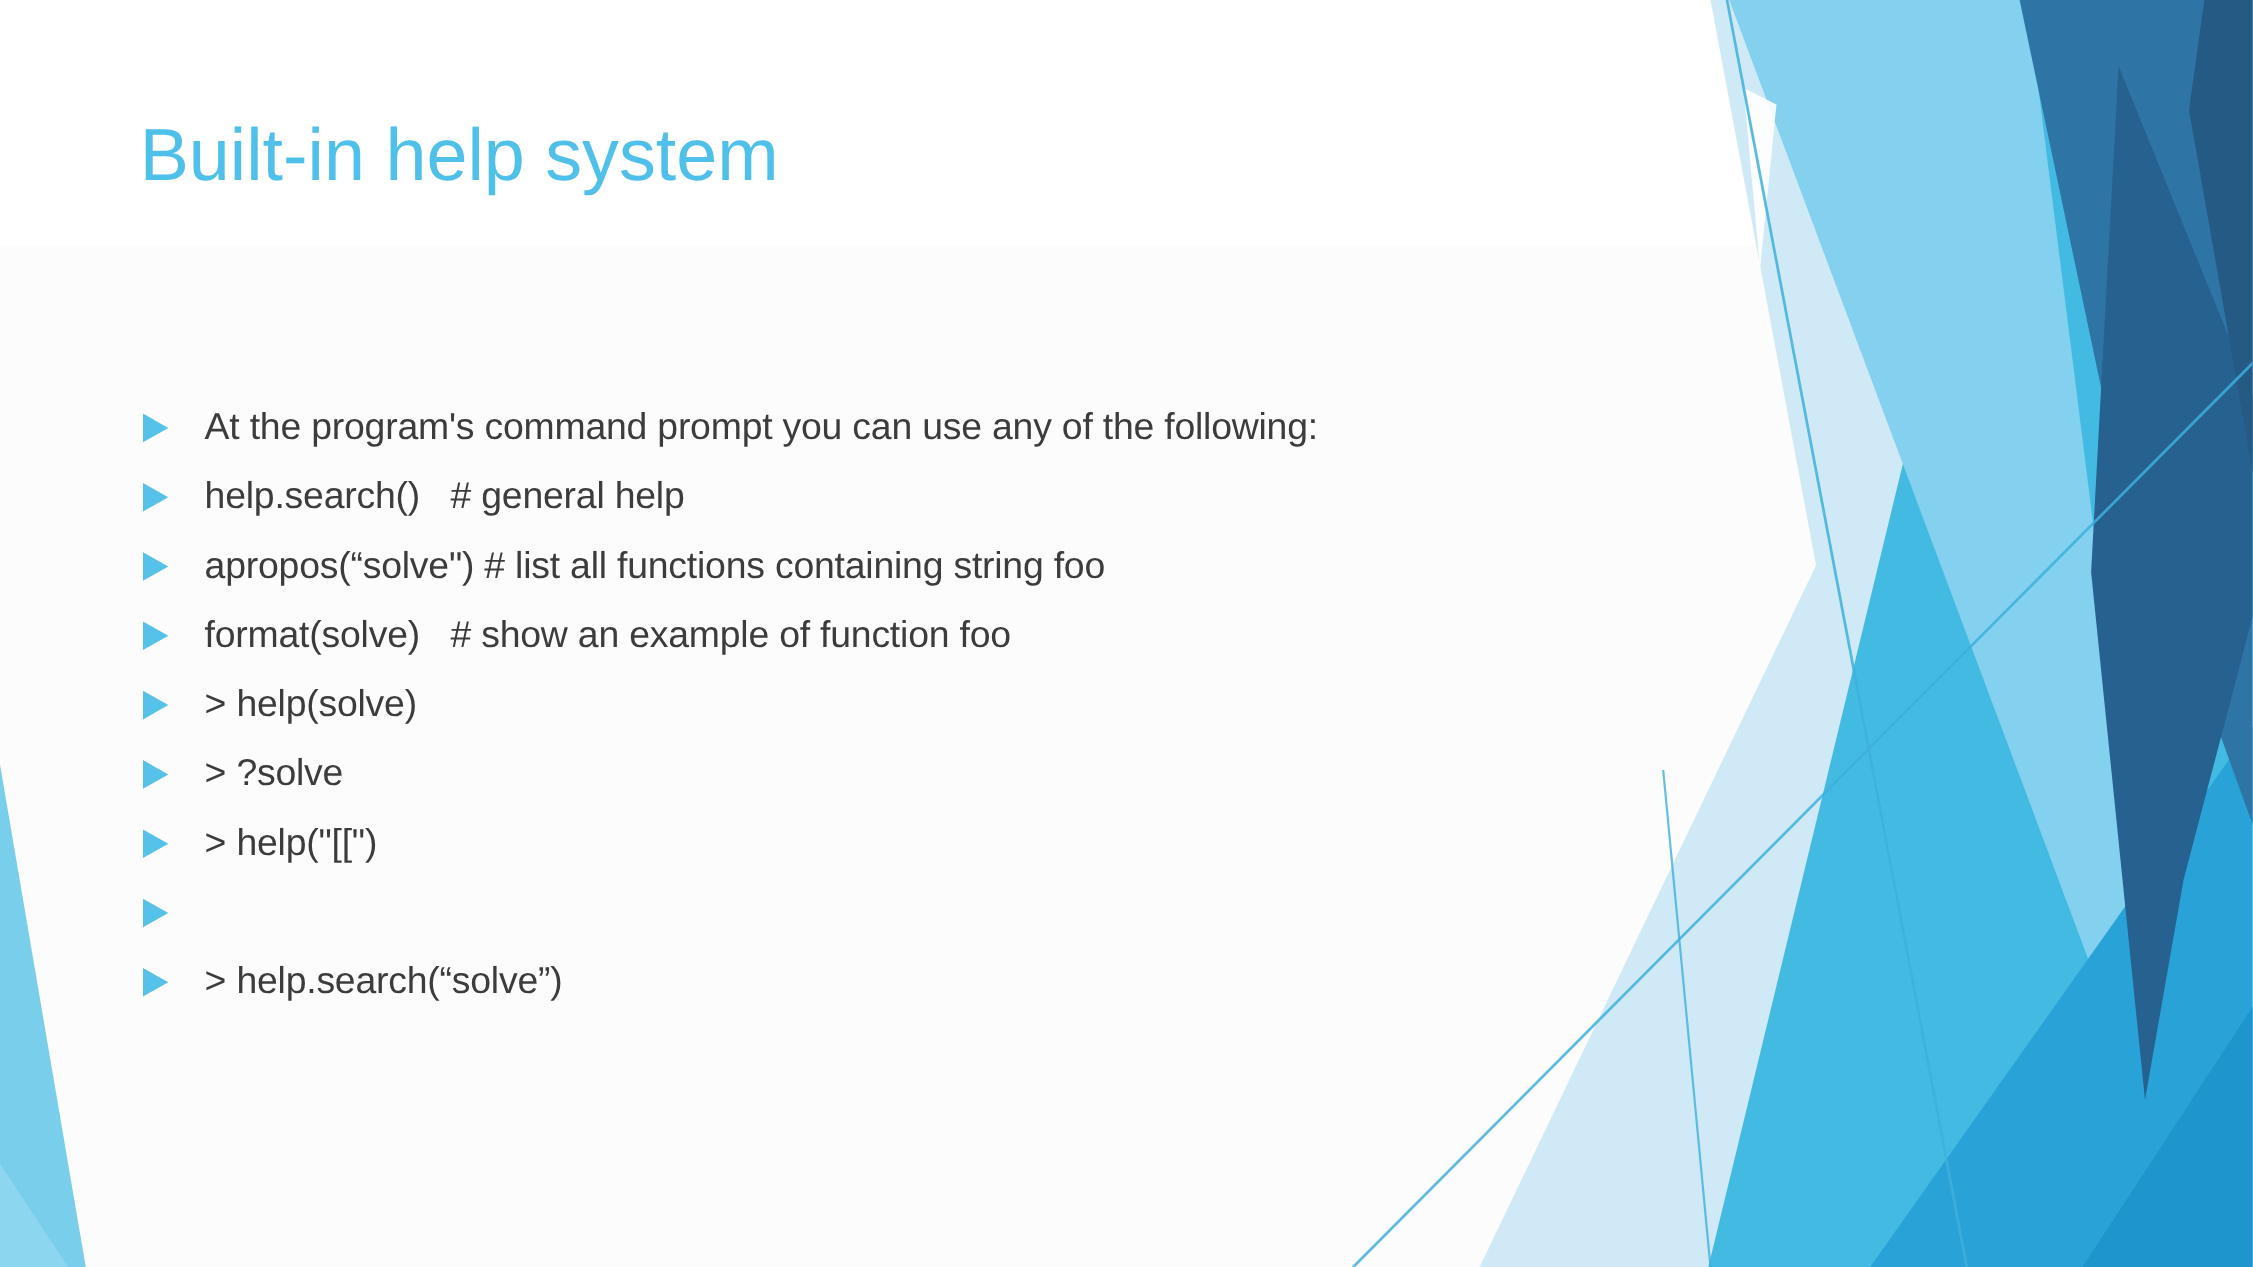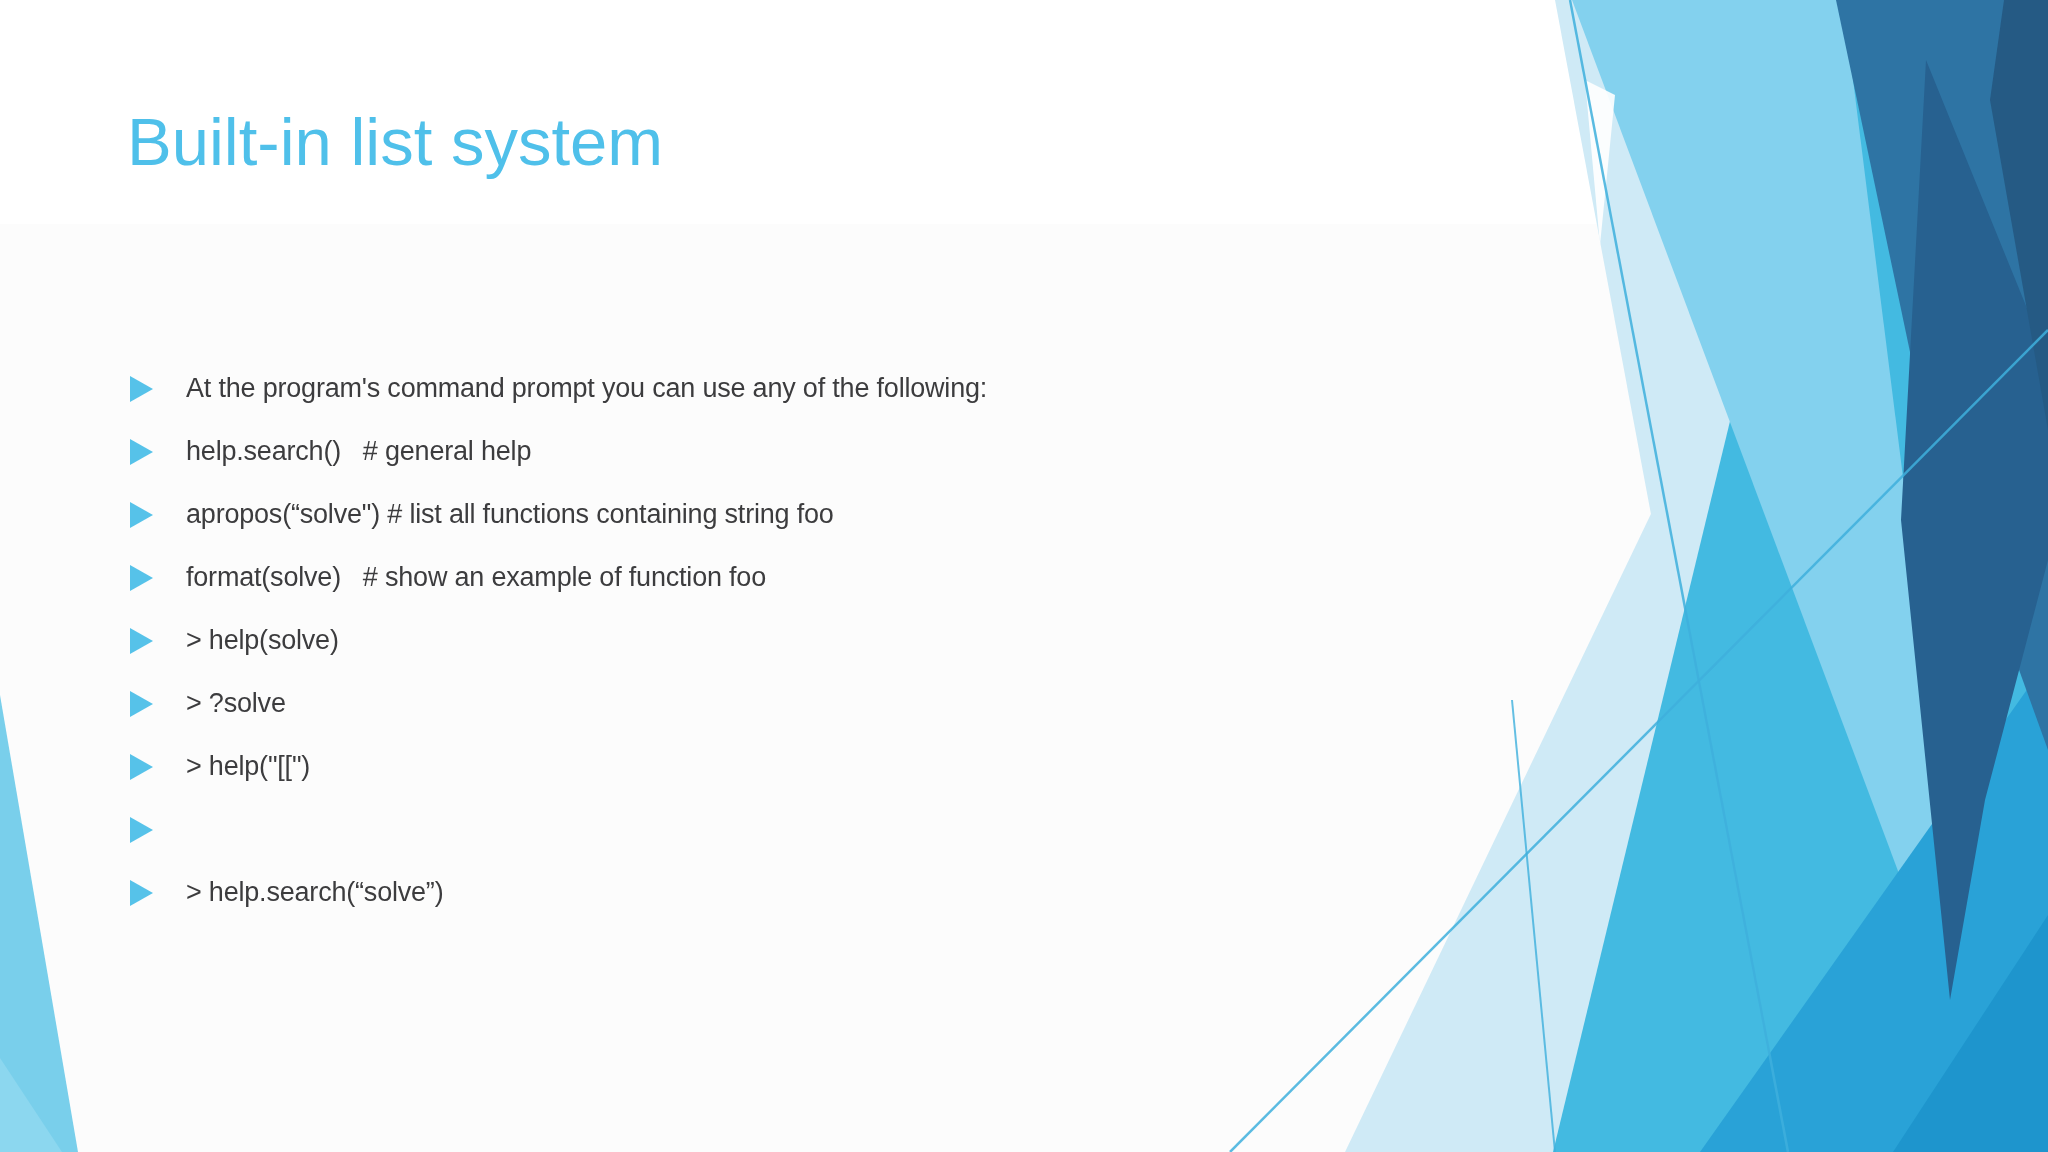--- a/index.html
+++ b/index.html
@@ -53,21 +53,21 @@
   }
   .tri {
     width: 0; height: 0;
     border-left: 23px solid #56c2e9;
     border-top: 13px solid transparent;
     border-bottom: 13px solid transparent;
     margin-right: 33px;
     flex: 0 0 auto;
   }
   .btxt {
-    font-size: 27px;
+    font-size: 34px;
     color: #3c3c3e;
     white-space: pre;
     letter-spacing: -0.2px;
   }
 </style>
 </head>
 <body>
 
 <div class="slide">
 
@@ -88,21 +88,21 @@
 
     <line x1="1570" y1="0" x2="1788" y2="1152" stroke="#3fb0dd" stroke-width="2.5" opacity="0.85"></line>
     <line x1="2048" y1="330" x2="1230" y2="1152" stroke="#3fb0dd" stroke-width="2.5" opacity="0.85"></line>
     <line x1="1512" y1="700" x2="1555" y2="1152" stroke="#3fb0dd" stroke-width="2" opacity="0.8"></line>
 
     <polygon points="0,695 78,1152 0,1152" fill="#79cfeb"></polygon>
     <polygon points="0,1058 62,1152 0,1152" fill="#8fd8f0" opacity="0.85"></polygon>
   </svg>
 
   <div class="content">
-    <h1 class="title">Built-in list system</h1>
+    <h1 class="title">Built-in help system</h1>
     <ul class="bullets">
         <li>
           <span class="tri"></span>
           <span class="btxt">At the program's command prompt you can use any of the following:</span>
         </li>
         <li>
           <span class="tri"></span>
           <span class="btxt">help.search()   # general help</span>
         </li>
         <li>

